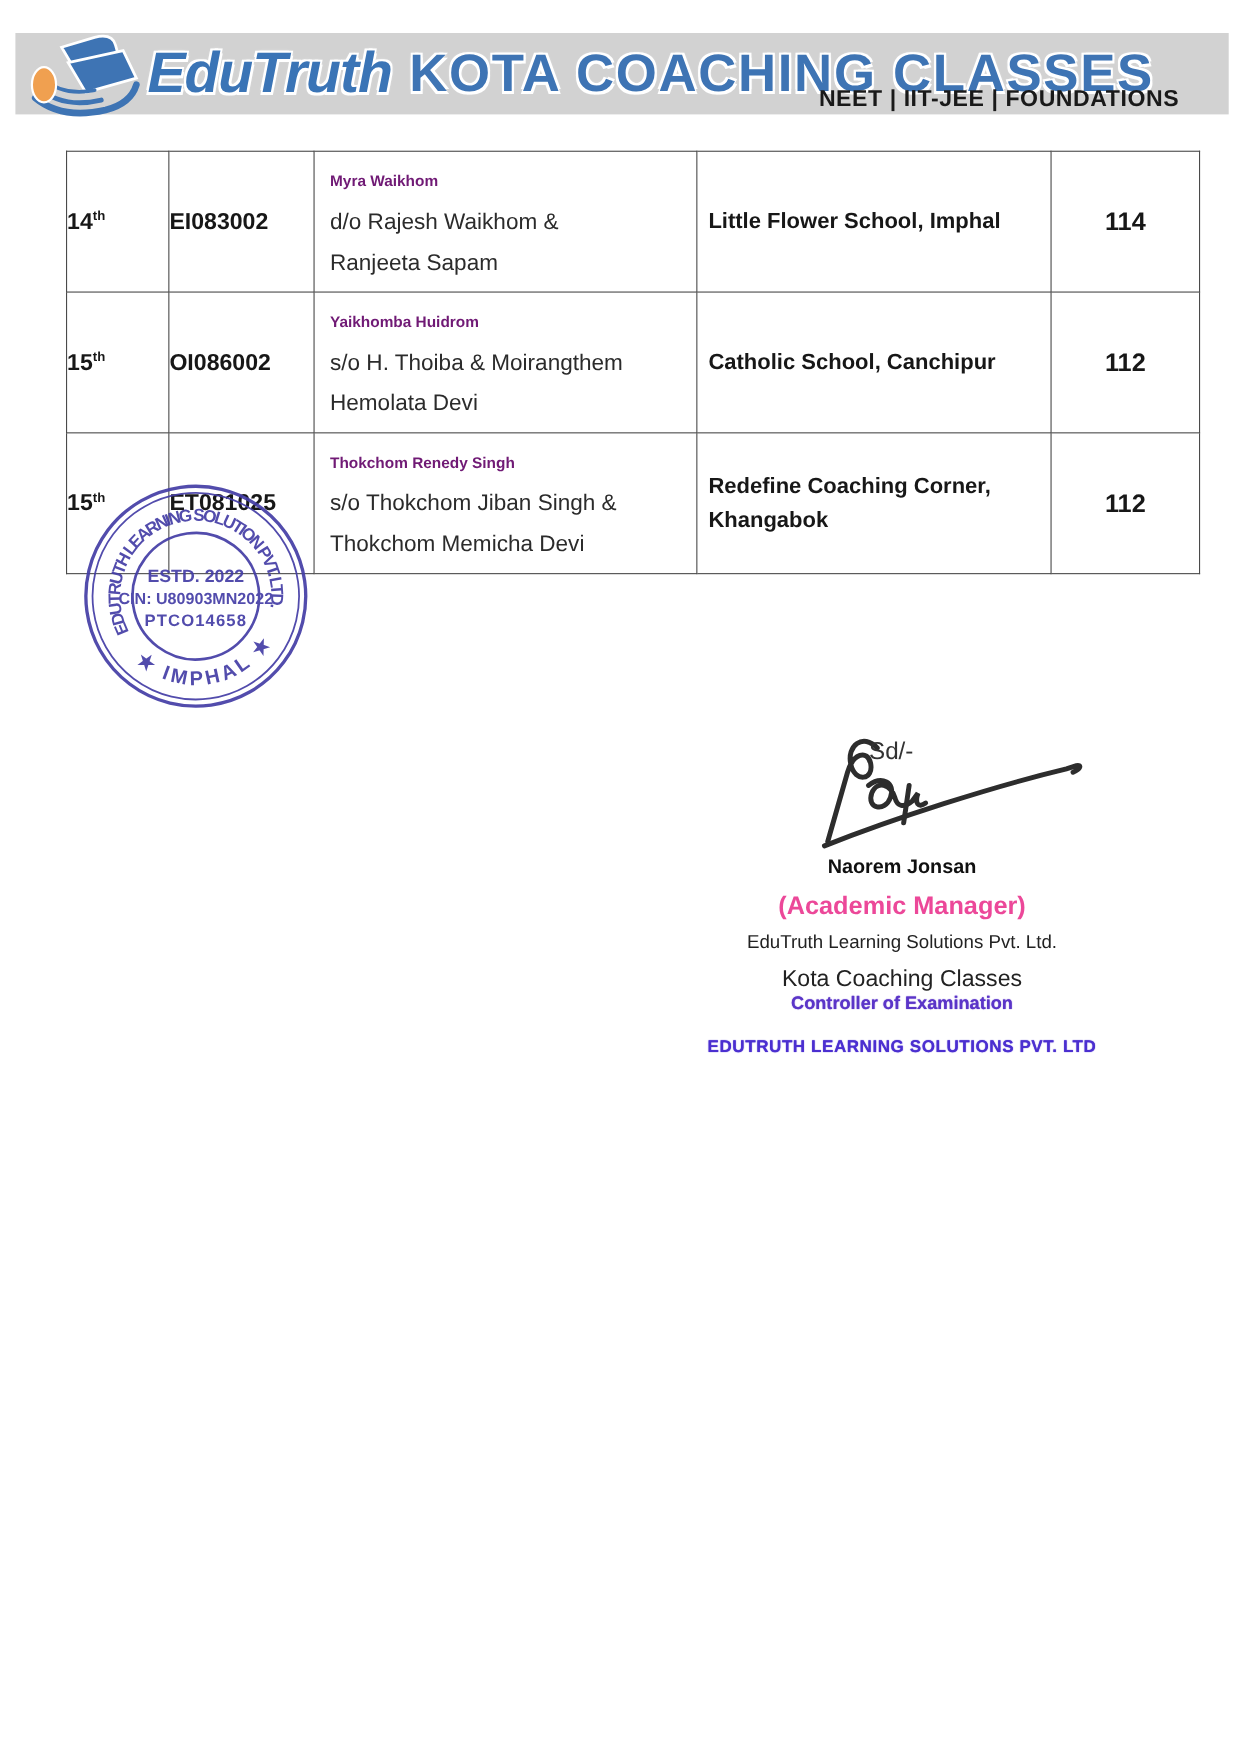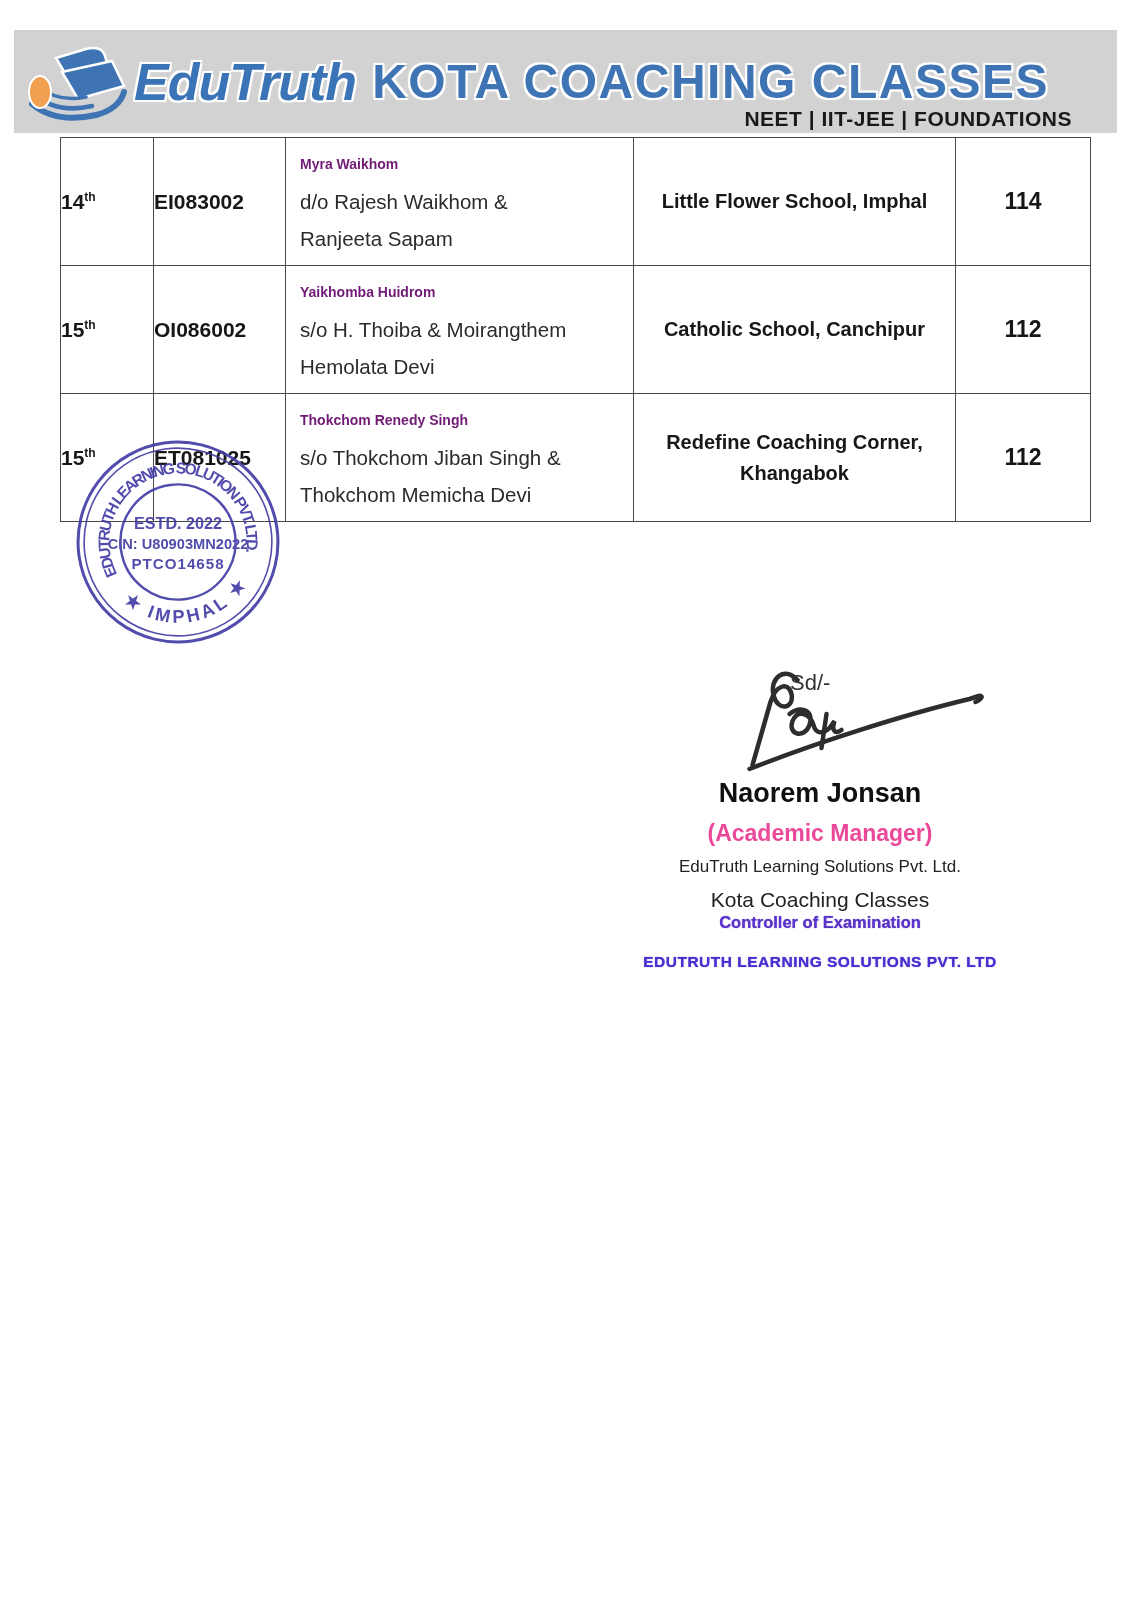--- a/index.html
+++ b/index.html
@@ -11,21 +11,21 @@
     height: 1600px;
     background: #ffffff;
     margin: 0 auto;
     overflow: hidden;
   }
 
   
   .banner {
     position: absolute;
     left: 14px; top: 30px;
-    width: 1103px; height: 103px;
+    width: 1103px; height: 74px;
     background: #d2d2d2;
     display: flex;
     align-items: center;
     padding-left: 12px;
   }
   .logo-icon { width: 102px; height: 80px; flex: 0 0 auto; margin-right: 6px; }
   .brand-name {
     font-style: italic;
     font-weight: 700;
     font-size: 52px;
@@ -82,21 +82,20 @@
     color: #701a75;
   }
   .guardian-line {
     display: block;
     font-weight: 400;
     font-size: 20.5px;
     line-height: 37px;
     color: #2b2b2b;
   }
   td.c-school {
-    text-align: center;
     font-weight: 700;
     font-size: 20px;
     line-height: 31px;
     padding: 0 10px;
   }
   td.c-score {
     text-align: center;
     font-weight: 700;
     font-size: 23px;
   }
@@ -125,21 +124,21 @@
     position: absolute;
     left: 100px; top: 8px;
     width: 255px; height: 110px;
   }
   .sd-label {
     position: absolute;
     left: 150px; top: 10px;
     font-size: 22px;
     color: #333;
   }
-  .sig-name   { font-weight: 700; font-size: 27px; color: #101010; margin-bottom: 11px; }
+  .sig-name   { font-weight: 700; font-size: 18px; color: #101010; margin-bottom: 11px; }
   .sig-role   { font-weight: 700; font-size: 23px; color: #ec4899; margin-bottom: 10px; }
   .sig-company{ font-weight: 400; font-size: 17px; color: #222; margin-bottom: 11px; }
   .sig-org    { font-weight: 400; font-size: 21px; color: #222; margin-bottom: 1px; }
   .sig-stamp-line1 {
     font-weight: 700; font-size: 16.5px;
     color: #5b35c8;
     text-shadow: 0 0 1px #5b35c8;
     margin-bottom: 21px;
   }
   .sig-stamp-line2 {

